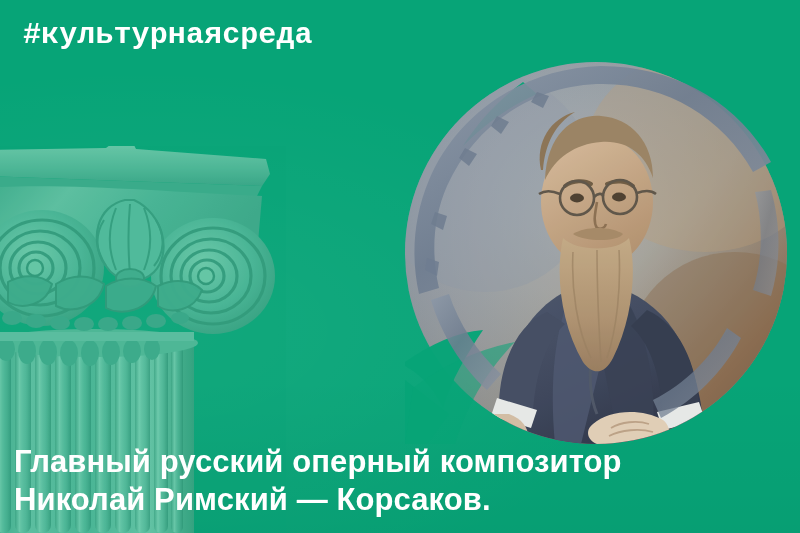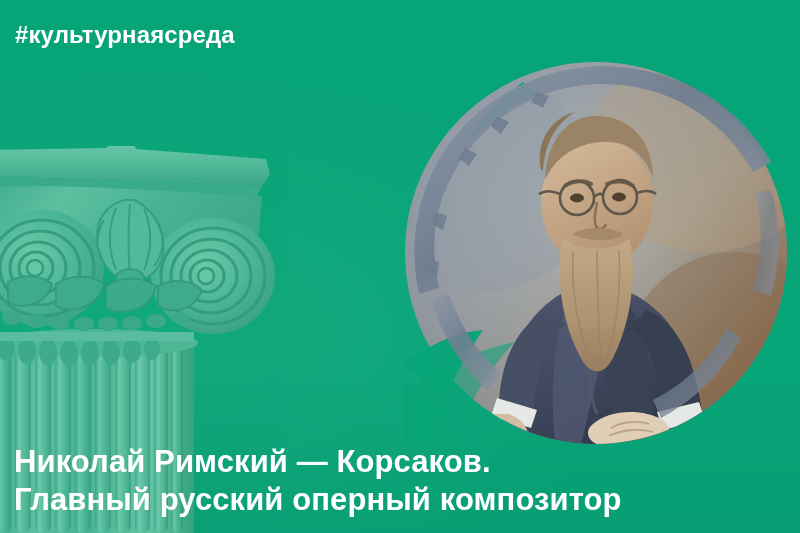--- a/index.html
+++ b/index.html
@@ -27,28 +27,29 @@
     position: absolute;
     inset: 0;
     background:
       radial-gradient(120% 90% at 18% 62%, rgba(255,255,255,0.06) 0%, rgba(255,255,255,0) 55%),
       linear-gradient(180deg, rgba(0,0,0,0.00) 70%, rgba(0,0,0,0.035) 100%);
   }
 
   
   .hashtag {
     position: absolute;
-    left: 15px;
+    left: 23px;
     top: 19px;
-    font-size: 24px;
+    font-size: 30px;
     font-weight: 700;
     color: #ffffff;
     letter-spacing: 0.1px;
     line-height: 32px;
     white-space: nowrap;
+    font-family: Liberation Mono, monospace;
   }
 
   
   .column-wrap {
     position: absolute;
     left: -6px;
     top: 146px;
     width: 292px;
     height: 387px;
     overflow: hidden;
@@ -350,19 +351,19 @@
           <path d="M 92 54 L 104 60 L 96 72 L 86 64 Z"></path>
           <path d="M 132 30 L 144 34 L 138 46 L 126 40 Z"></path>
           <path d="M 30 150 L 42 154 L 38 168 L 26 162 Z"></path>
           <path d="M 22 196 L 34 200 L 32 214 L 20 208 Z"></path>
         </g>
       </g>
     </svg>
   </div>
 
   <div class="title">
+    <span class="line">Главный русский оперный композитор</span>
     <span class="line">Николай Римский — Корсаков.</span>
-    <span class="line">Главный русский оперный композитор</span>
   </div>
 
   <div class="hashtag">#культурнаясреда</div>
 
 </div>
 
 </body></html>

